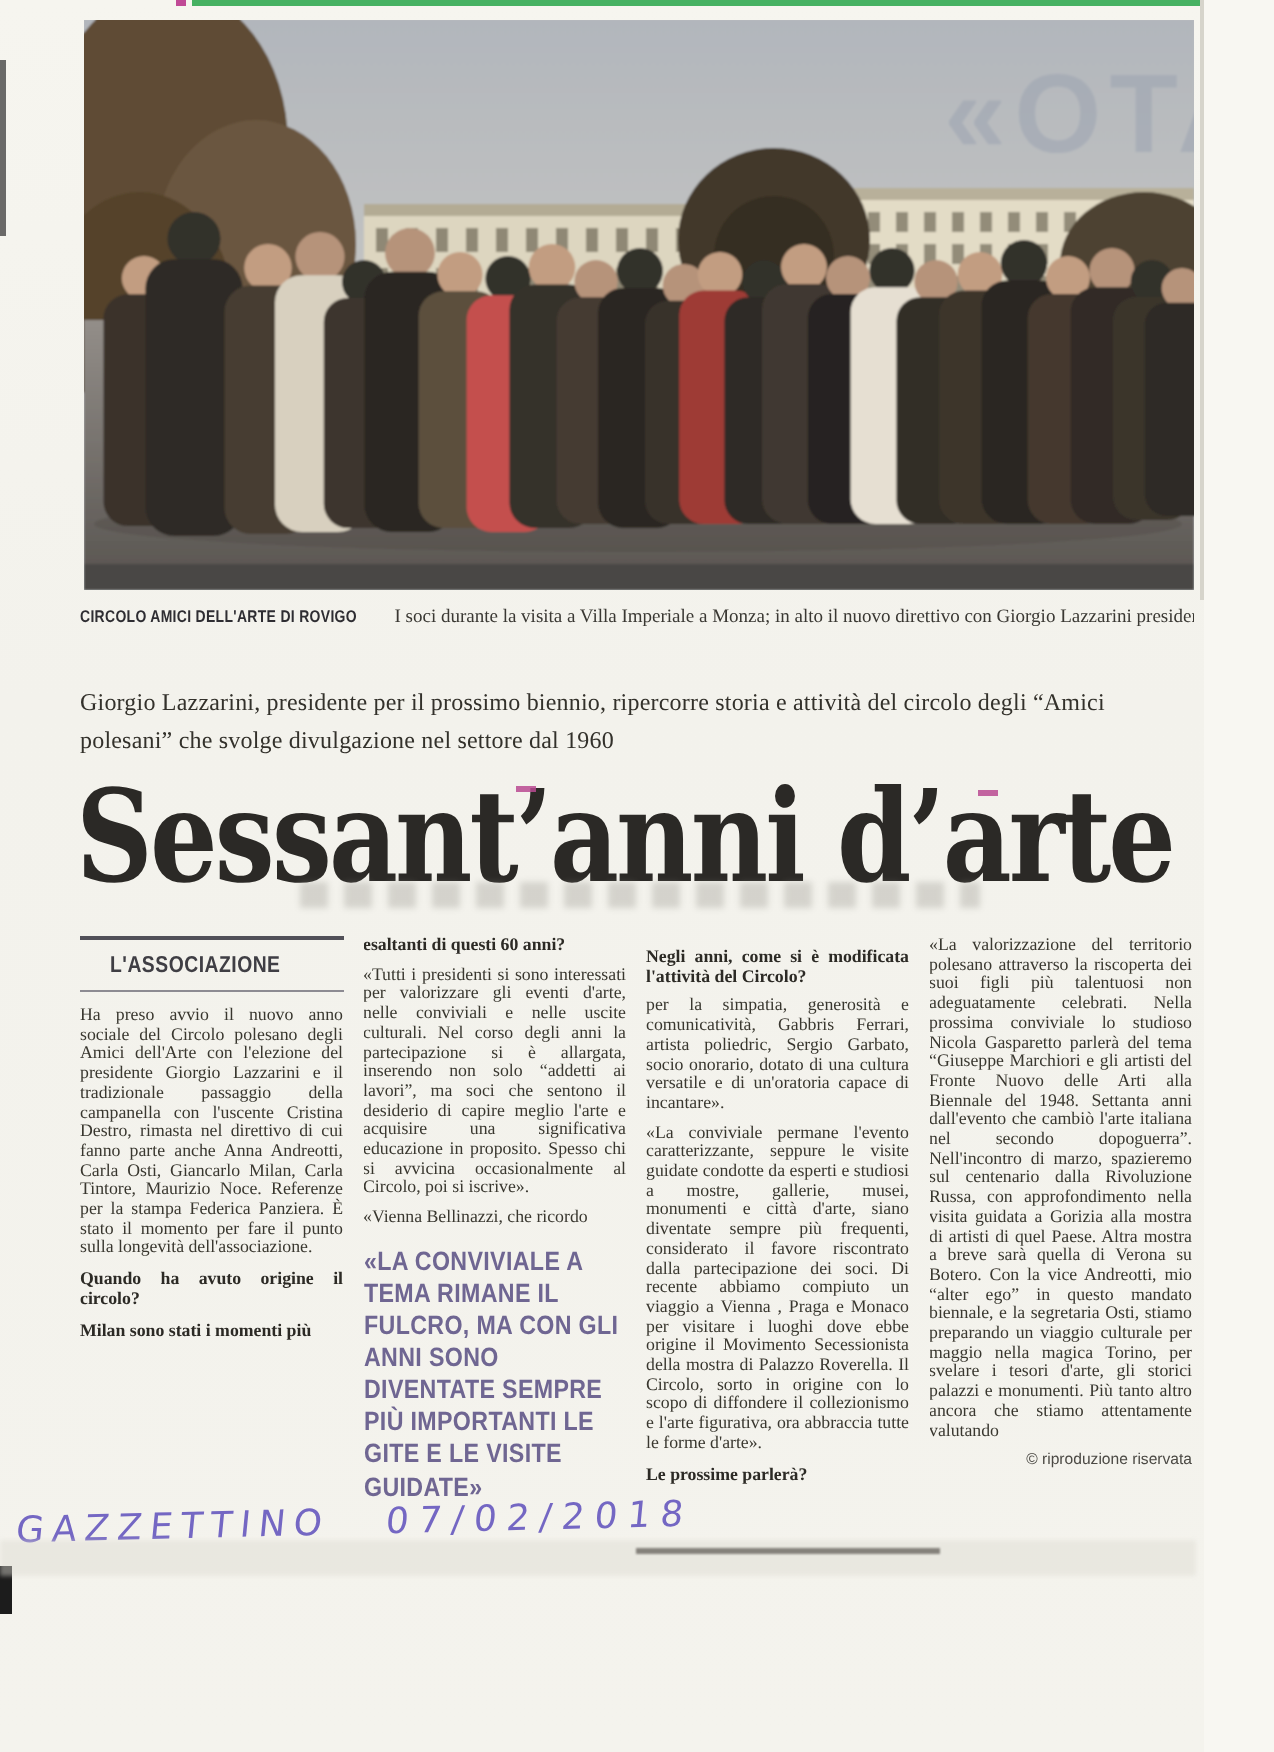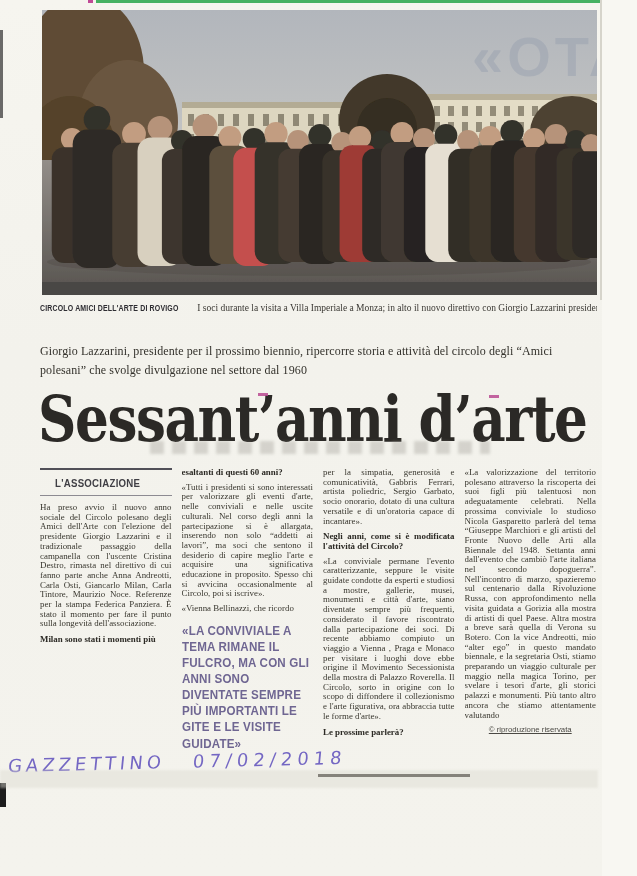--- a/index.html
+++ b/index.html
@@ -40,21 +40,21 @@
   .cols{position:absolute;left:40px;top:468px;width:556px;height:306px;display:flex;gap:10px;}
   .col{width:131.5px;overflow:hidden;}
   .body-p{font-size:8.9px;line-height:9.7px;text-align:justify;margin:0 0 5px 0;color:#39372f;}
   .q{font-weight:700;color:#2c2a25;margin-top:6px;}
   .kicker{border-top:2px solid #515058;border-bottom:1px solid #8d8b92;padding:3px 0 4px;margin-bottom:7px;text-align:center;}
   .kicker span{display:inline-block;font-family:"Liberation Sans",sans-serif;font-weight:700;font-size:11.5px;
     letter-spacing:.3px;color:var(--kicker,#3f3e44);transform:scaleX(.84);transform-origin:0 50%;white-space:nowrap;}
   .pullquote{margin-top:9px;width:114%;}
   .pullquote span{display:inline-block;font-family:"Liberation Sans",sans-serif;font-weight:700;font-size:13.2px;
     line-height:1.22;color:var(--purple,#6f6692);transform:scaleX(.88);transform-origin:0 0;letter-spacing:.2px;}
-  .copyright{font-family:"Liberation Sans",sans-serif;font-size:7.8px;color:#4b4944;text-align:center;margin-top:1px;text-decoration:underline;}
+  .copyright{font-family:"Liberation Sans",sans-serif;font-size:7.8px;color:#4b4944;text-align:right;margin-top:1px;}
 
   
   .handwriting{position:absolute;left:8px;top:750px;width:420px;color:var(--pen,#6a5cc0);
     font-family:"DejaVu Sans",sans-serif;font-size:18px;opacity:.92;
     transform:rotate(-1.4deg) skewX(-7deg);letter-spacing:4px;}
   .handwriting .hw-date{margin-left:28px;letter-spacing:5px;}
 </style>
 </head>
 <body>
 
@@ -243,33 +243,34 @@
   <div class="artifact-dash" style="left:258px;top:393px;"></div>
   <div class="artifact-dash" style="left:489px;top:395px;"></div>
   <div class="bleed-smudge"></div>
 
   <div class="cols">
     <div class="col">
       <div class="kicker">
         <span>L'ASSOCIAZIONE</span>
       </div>
       <p class="body-p">Ha preso avvio il nuovo anno sociale del Circolo polesano degli Amici dell'Arte con l'elezione del presidente Giorgio Lazzarini e il tradizionale passaggio della campanella con l'uscente Cristina Destro, rimasta nel direttivo di cui fanno parte anche Anna Andreotti, Carla Osti, Giancarlo Milan, Carla Tintore, Maurizio Noce. Referenze per la stampa Federica Panziera. È stato il momento per fare il punto sulla longevità dell'associazione.</p>
+      <p class="body-p q">Quando ha avuto origine il circolo?</p>
       <p class="body-p q">Milan sono stati i momenti più</p>
     </div>
     <div class="col">
       <p class="body-p q" style="margin-top:0">esaltanti di questi 60 anni?</p>
       <p class="body-p">«Tutti i presidenti si sono interessati per valorizzare gli eventi d'arte, nelle conviviali e nelle uscite culturali. Nel corso degli anni la partecipazione si è allargata, inserendo non solo “addetti ai lavori”, ma soci che sentono il desiderio di capire meglio l'arte e acquisire una significativa educazione in proposito. Spesso chi si avvicina occasionalmente al Circolo, poi si iscrive».</p>
       <p class="body-p">«Vienna Bellinazzi, che ricordo</p>
       <div class="pullquote">
         <span>«LA CONVIVIALE A TEMA RIMANE IL FULCRO, MA CON GLI ANNI SONO DIVENTATE SEMPRE PIÙ IMPORTANTI LE GITE E LE VISITE GUIDATE»</span>
       </div>
     </div>
     <div class="col">
+      <p class="body-p q">Negli anni, come si è modificata l'attività del Circolo?</p>
       <p class="body-p" style="margin-top:0">per la simpatia, generosità e comunicatività, Gabbris Ferrari, artista poliedric, Sergio Garbato, socio onorario, dotato di una cultura versatile e di un'oratoria capace di incantare».</p>
-      <p class="body-p q">Negli anni, come si è modificata l'attività del Circolo?</p>
       <p class="body-p">«La conviviale permane l'evento caratterizzante, seppure le visite guidate condotte da esperti e studiosi a mostre, gallerie, musei, monumenti e città d'arte, siano diventate sempre più frequenti, considerato il favore riscontrato dalla partecipazione dei soci. Di recente abbiamo compiuto un viaggio a Vienna , Praga e Monaco per visitare i luoghi dove ebbe origine il Movimento Secessionista della mostra di Palazzo Roverella. Il Circolo, sorto in origine con lo scopo di diffondere il collezionismo e l'arte figurativa, ora abbraccia tutte le forme d'arte».</p>
       <p class="body-p q">Le prossime parlerà?</p>
     </div>
     <div class="col">
       <p class="body-p" style="margin-top:0">«La valorizzazione del territorio polesano attraverso la riscoperta dei suoi figli più talentuosi non adeguatamente celebrati. Nella prossima conviviale lo studioso Nicola Gasparetto parlerà del tema “Giuseppe Marchiori e gli artisti del Fronte Nuovo delle Arti alla Biennale del 1948. Settanta anni dall'evento che cambiò l'arte italiana nel secondo dopoguerra”. Nell'incontro di marzo, spazieremo sul centenario dalla Rivoluzione Russa, con approfondimento nella visita guidata a Gorizia alla mostra di artisti di quel Paese. Altra mostra a breve sarà quella di Verona su Botero. Con la vice Andreotti, mio “alter ego” in questo mandato biennale, e la segretaria Osti, stiamo preparando un viaggio culturale per maggio nella magica Torino, per svelare i tesori d'arte, gli storici palazzi e monumenti. Più tanto altro ancora che stiamo attentamente valutando</p>
       <div class="copyright">© riproduzione riservata</div>
     </div>
   </div>
 
   <div class="handwriting">

